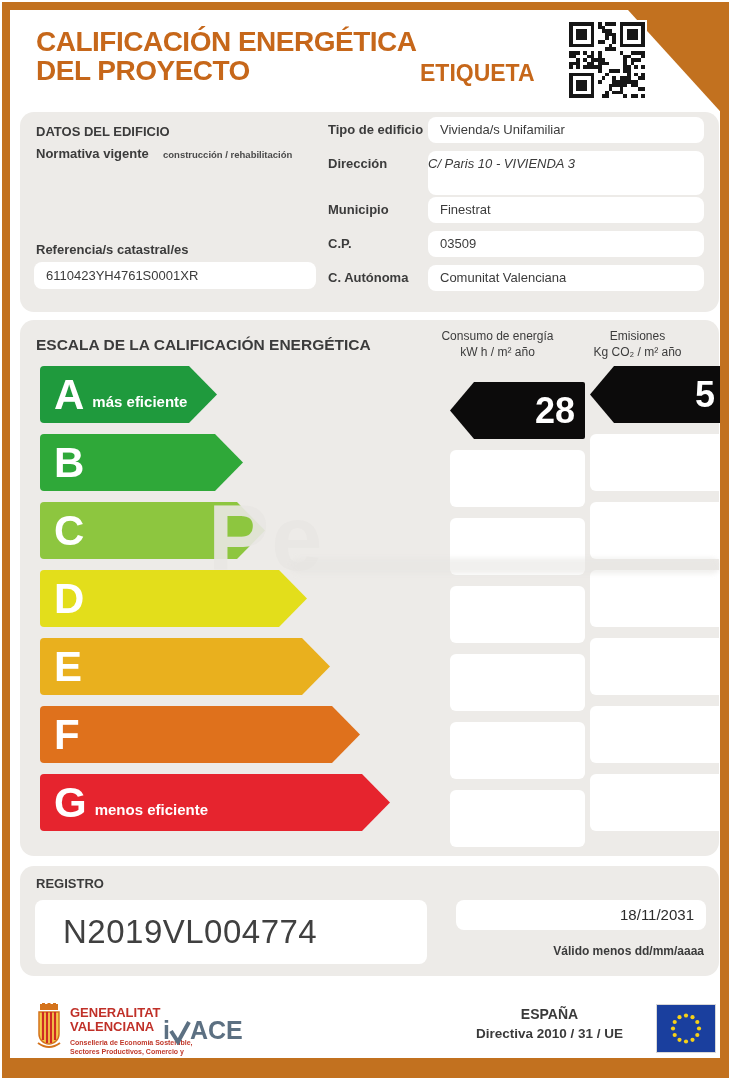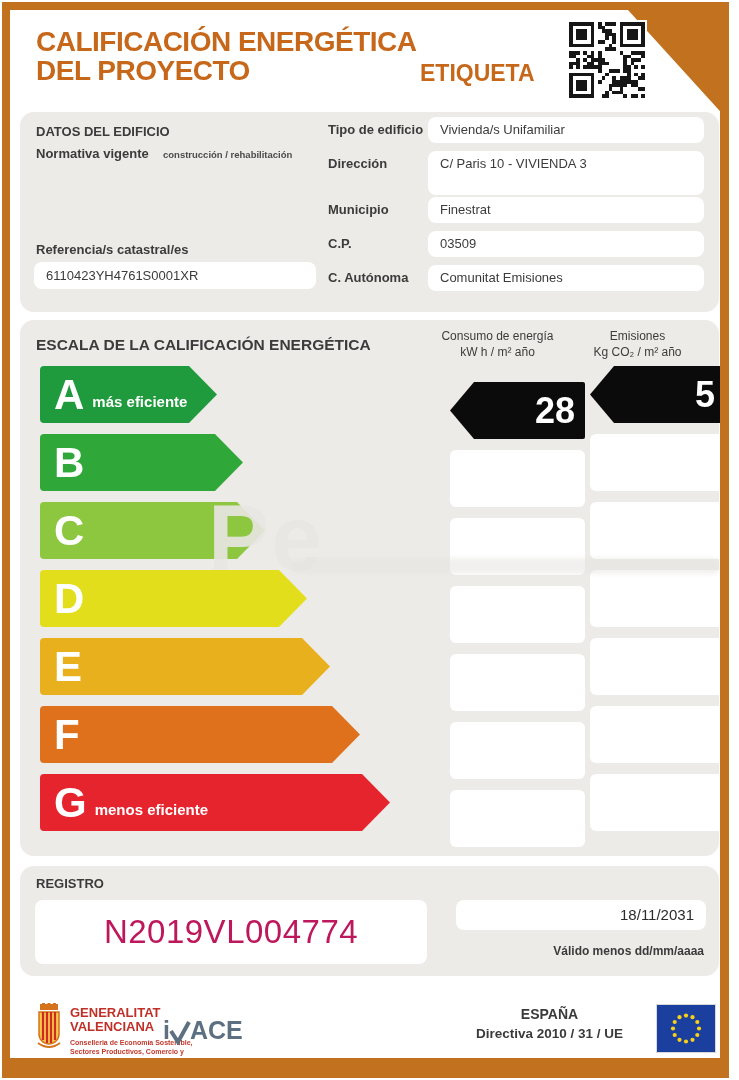--- a/index.html
+++ b/index.html
@@ -37,21 +37,21 @@
   .c1{left:410px;margin-top:16px;} .c2{left:550px;}
   .badge{position:absolute;top:0;width:135px;height:57px;background:#0c0b0b;border-radius:2px;
          clip-path:polygon(0 50%,24px 0,100% 0,100% 100%,24px 100%);
          display:flex;align-items:center;justify-content:flex-end;}
   .badge span{color:#fff;font-size:36px;font-weight:bold;padding-right:10px;line-height:1;}
   .wm{position:absolute;left:188px;top:166px;font-size:92px;font-weight:bold;color:#e9e7e4;opacity:.9;
       z-index:4;letter-spacing:2px;}
   .wm-smudge{position:absolute;left:270px;top:238px;width:430px;height:16px;background:#e6e4e1;opacity:.55;
       border-radius:8px;filter:blur(2px);z-index:4;}
   
-  .regnum{font-size:33px;color:#be185d;text-align:center;line-height:64px;letter-spacing:0.5px;}
+  .regnum{font-size:33px;color:#404040;text-align:left;line-height:64px;letter-spacing:0.5px;padding-left:28px;}
   .regdate{font-size:15px;color:#2c2c2c;text-align:right;line-height:30px;padding-right:12px;}
   .valido{position:absolute;right:15px;top:78px;font-size:12px;font-weight:bold;}
   
   .gva-text{position:absolute;left:70px;top:1006px;font-size:13px;font-weight:bold;color:#c03028;line-height:1.06;}
   .gva-sub{position:absolute;left:70px;top:1039px;width:125px;font-size:7px;font-weight:bold;color:#c0392b;line-height:1.25;}
   .ivace{position:absolute;left:163px;top:1016px;font-size:25px;font-weight:bold;color:#5c7082;display:flex;align-items:flex-end;}
   .ivace .check{width:22px;height:24px;margin:0 -1px;}
   .esp{position:absolute;left:452px;top:1006px;width:195px;text-align:center;color:#3a3a3a;}
   .esp .l1{font-size:14px;font-weight:bold;}
   .esp .l2{font-size:13.5px;font-weight:bold;margin-top:4px;}
@@ -210,33 +210,33 @@
     <div class="whitebox" style="left:14px;top:150px;width:282px;height:27px;">
       <div class="val" style="line-height:27px;padding-left:12px;">6110423YH4761S0001XR</div>
     </div>
 
     <div class="lbl" style="left:308px;top:10px;">Tipo de edificio</div>
     <div class="whitebox" style="left:408px;top:5px;width:276px;height:26px;">
       <div class="val" style="line-height:26px;padding-left:12px;">Vivienda/s Unifamiliar</div>
     </div>
     <div class="lbl" style="left:308px;top:44px;">Dirección</div>
     <div class="whitebox" style="left:408px;top:39px;width:276px;height:44px;">
-      <div class="val" style="line-height:26px;padding-left:12px;">C/ Paris 10 - VIVIENDA 3</div>
+      <div class="val" style="line-height:26px;font-style:italic;">C/ Paris 10 - VIVIENDA 3</div>
     </div>
     <div class="lbl" style="left:308px;top:90px;">Municipio</div>
     <div class="whitebox" style="left:408px;top:85px;width:276px;height:26px;">
       <div class="val" style="line-height:26px;padding-left:12px;border-radius:10px;">Finestrat</div>
     </div>
     <div class="lbl" style="left:308px;top:124px;">C.P.</div>
     <div class="whitebox" style="left:408px;top:119px;width:276px;height:26px;">
       <div class="val" style="line-height:26px;padding-left:12px;">03509</div>
     </div>
     <div class="lbl" style="left:308px;top:158px;">C. Autónoma</div>
     <div class="whitebox" style="left:408px;top:153px;width:276px;height:26px;">
-      <div class="val" style="line-height:26px;padding-left:12px;">Comunitat Emisiones</div>
+      <div class="val" style="line-height:26px;padding-left:12px;">Comunitat Valenciana</div>
     </div>
   </div>
 
   <div class="panel" id="scalepanel">
     <div class="scale-head">ESCALA DE LA CALIFICACIÓN ENERGÉTICA</div>
     <div class="colhead" style="left:550px;">
       <div>Emisiones</div>
       <div>Kg CO₂ / m² año</div>
     </div>
     <div class="colhead" style="left:410px;">

